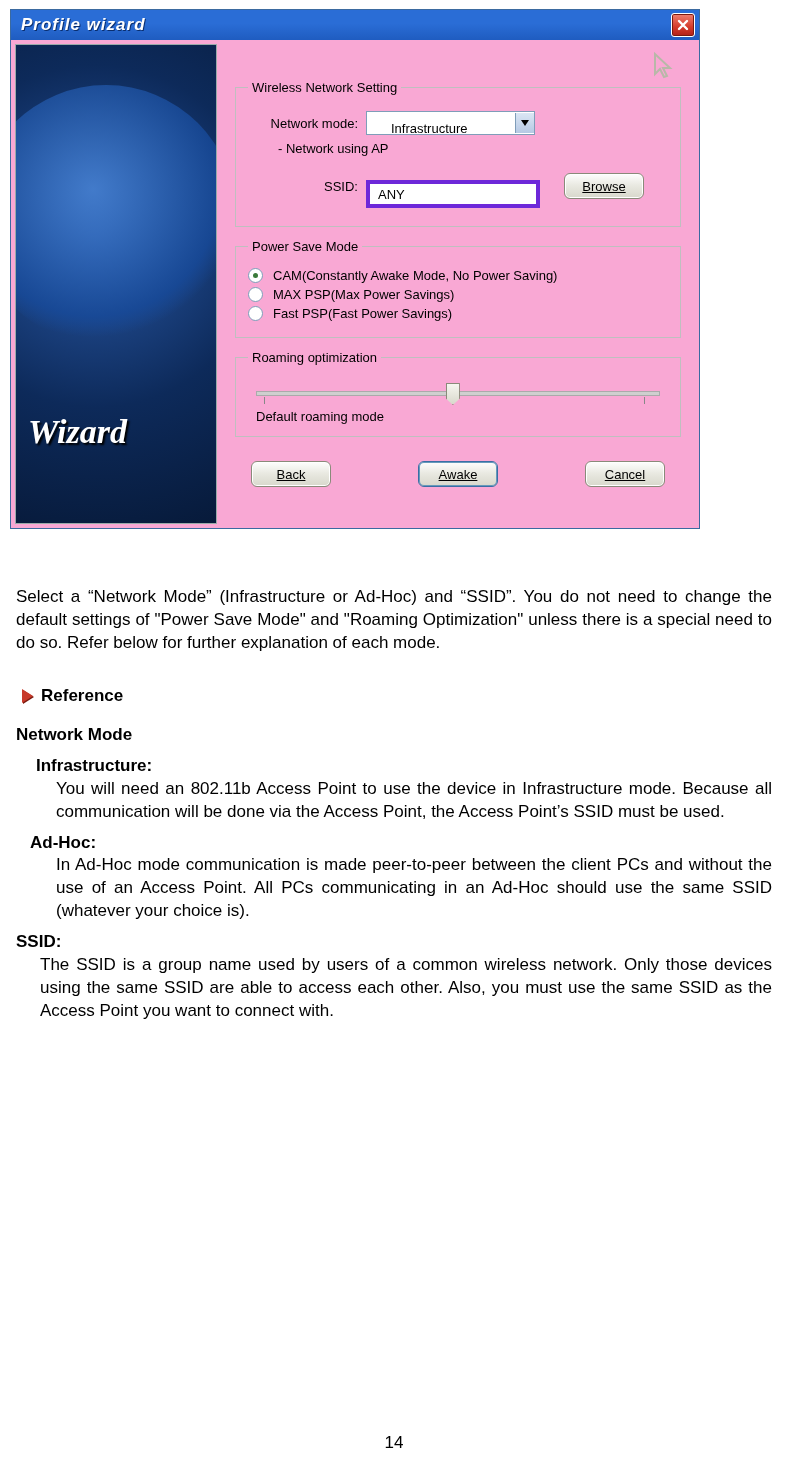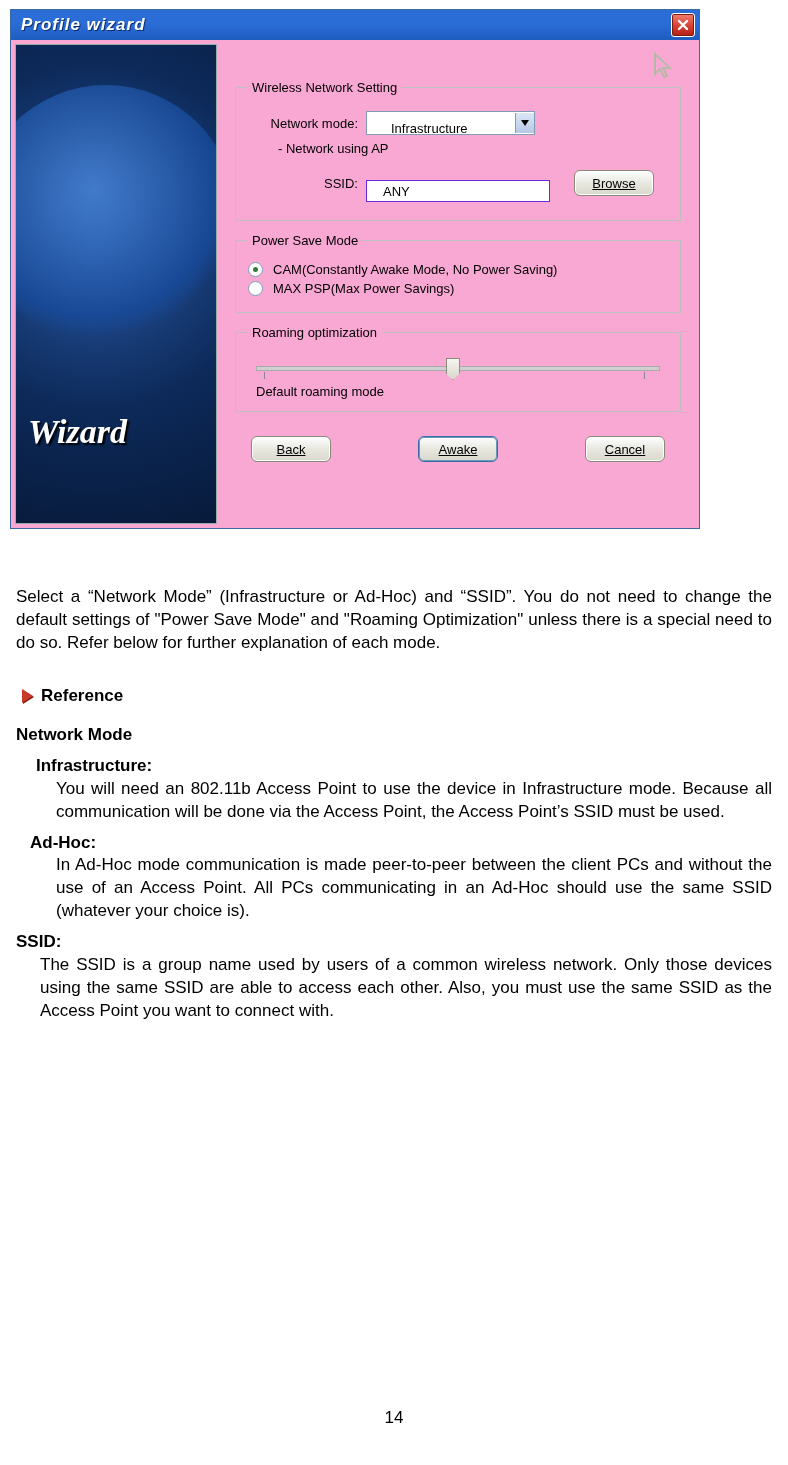--- a/index.html
+++ b/index.html
@@ -119,24 +119,24 @@
   }
   .dd .dd-text { padding:0 24px; min-width:100px; font-size:13px;margin-top:10px; }
   .dd .dd-btn {
     width:18px; height:20px;
     background: linear-gradient(to bottom,#dbe6f4,#b6c9e4);
     border-left:1px solid #7f9db9;
     display:flex;align-items:center;justify-content:center;
   }
   .note { font-size:13px; margin: 4px 0 8px 30px; }
   .txt {
-    border:1px solid #6d28d9;
+    border:4px solid #6d28d9;
     background:#fff;
     height:20px;
-    padding:0 16px;
+    padding:0 8px;
     font-size:13px;
     width:150px;
     margin-top:16px;
   }
   .btn {
     min-width:78px;
     height:24px;
     background: linear-gradient(to bottom,#fefefe,#e8e8e0 50%,#d8d8cc);
     border:1px solid #8a8a7a;
     border-radius:6px;
@@ -204,21 +204,21 @@
     border-bottom:7px solid transparent;
     border-left:11px solid #c83a2a;
     filter: drop-shadow(1px 1px 0 #7a1a10);
   }
   .h3 { font-weight:bold; margin:0 0 2px 0; }
   .def { margin:0 0 14px 0; }
   .def .body{ display:block; margin-left:40px; text-align:justify; }
   .def .term{ font-weight:bold; }
   .pageno{
     position:absolute;
-    bottom:37px;
+    bottom:12px;
     left:0;right:0;
     text-align:center;
     font-size:17px;
   }
 </style>
 </head>
 <body>
 
 <div class="page">
 
@@ -270,20 +270,24 @@
           <div class="radio-row">
             <span class="radio">
                 <span class="dot"></span>
               </span>
             <span>CAM(Constantly Awake Mode, No Power Saving)</span>
           </div>
           <div class="radio-row">
             <span class="radio"></span>
             <span>MAX PSP(Max Power Savings)</span>
           </div>
+          <div class="radio-row">
+            <span class="radio"></span>
+            <span>Fast PSP(Fast Power Savings)</span>
+          </div>
         </fieldset>
 
         <fieldset>
           <legend>Roaming optimization</legend>
           <div class="slider-track">
             <div class="rail"></div>
             <div class="tick" style="left:2%"></div>
             <div class="tick" style="left:96%"></div>
             <div class="thumb"></div>
           </div>

